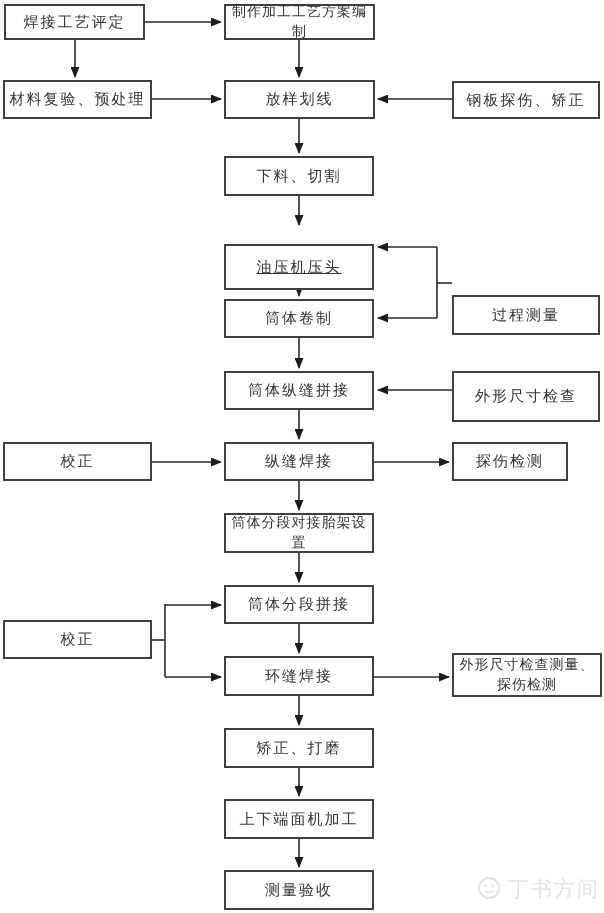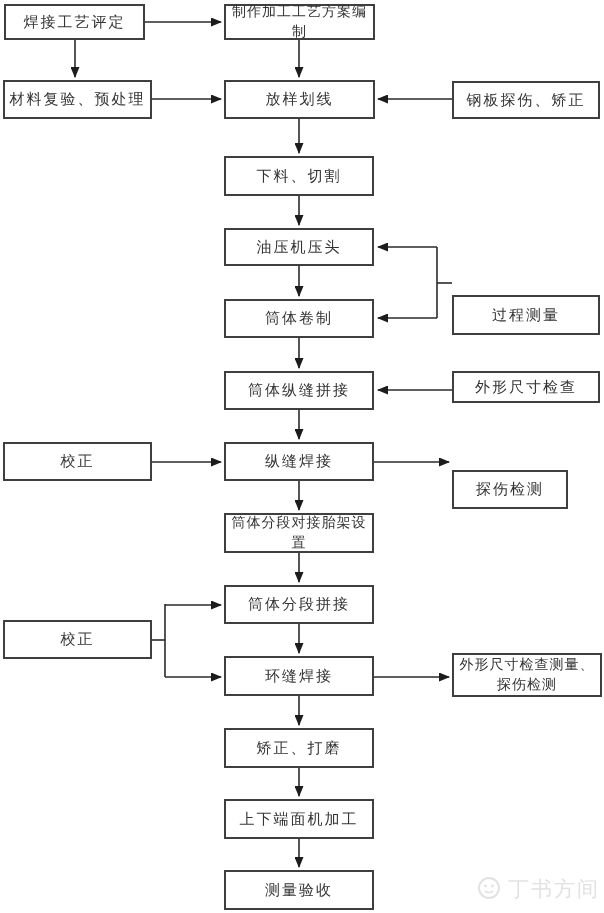--- a/index.html
+++ b/index.html
@@ -99,28 +99,28 @@
       <line x1="299" y1="839" x2="299" y2="867" marker-end="url(#arrow)"></line>
     </g>
   </svg>
 
   <div class="node" style="left:4px;   top:4px;   width:141px; height:36px;">焊接工艺评定</div>
   <div class="node small-text" style="left:224px; top:4px;   width:151px; height:36px;">制作加工工艺方案编制</div>
   <div class="node" style="left:3px;   top:80px;  width:149px; height:39px;">材料复验、预处理</div>
   <div class="node" style="left:224px; top:80px;  width:151px; height:39px;">放样划线</div>
   <div class="node" style="left:452px; top:81px;  width:148px; height:38px;">钢板探伤、矫正</div>
   <div class="node" style="left:224px; top:156px; width:150px; height:40px;">下料、切割</div>
-  <div class="node" style="left:224px; top:228px; width:150px; height:38px;">油压机压头</div>
+  <div class="node" style="left:224px; top:244px; width:150px; height:46px;text-decoration:underline;">油压机压头</div>
   <div class="node" style="left:452px; top:263px; width:148px; height:40px;margin-top:32px;">过程测量</div>
   <div class="node" style="left:224px; top:299px; width:150px; height:39px;">筒体卷制</div>
   <div class="node" style="left:224px; top:371px; width:150px; height:39px;">筒体纵缝拼接</div>
-  <div class="node" style="left:452px; top:371px; width:148px; height:32px;">外形尺寸检查</div>
+  <div class="node" style="left:452px; top:371px; width:148px; height:51px;">外形尺寸检查</div>
   <div class="node" style="left:3px;   top:442px; width:149px; height:39px;">校正</div>
   <div class="node" style="left:224px; top:442px; width:150px; height:39px;text-align:center;">纵缝焊接</div>
-  <div class="node" style="left:452px; top:442px; width:116px; height:39px;margin-top:28px;">探伤检测</div>
+  <div class="node" style="left:452px; top:442px; width:116px; height:39px;">探伤检测</div>
   <div class="node small-text" style="left:224px; top:513px; width:150px; height:40px;">筒体分段对接胎架设置</div>
   <div class="node" style="left:224px; top:585px; width:150px; height:39px;">筒体分段拼接</div>
   <div class="node" style="left:3px;   top:620px; width:149px; height:39px;">校正</div>
   <div class="node" style="left:224px; top:656px; width:150px; height:40px;">环缝焊接</div>
   <div class="node small-text" style="left:452px; top:653px; width:150px; height:44px;">外形尺寸检查测量、探伤检测</div>
   <div class="node" style="left:224px; top:728px; width:150px; height:40px;">矫正、打磨</div>
   <div class="node" style="left:224px; top:799px; width:150px; height:40px;">上下端面机加工</div>
   <div class="node" style="left:224px; top:870px; width:150px; height:40px;">测量验收</div>
 
   <div class="watermark">

